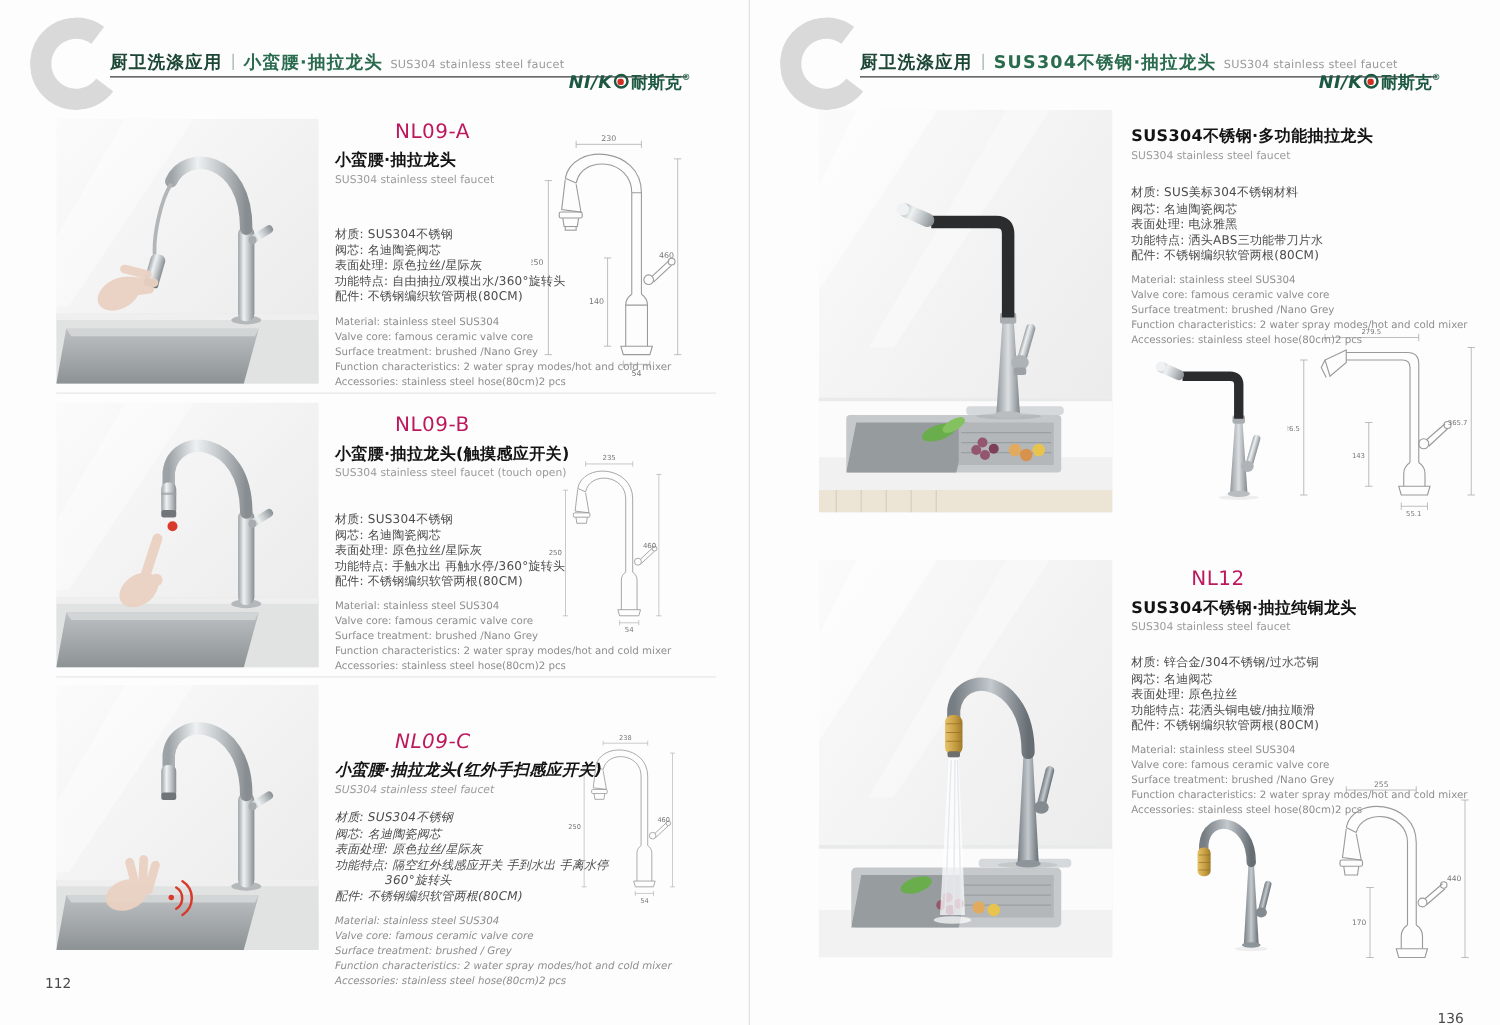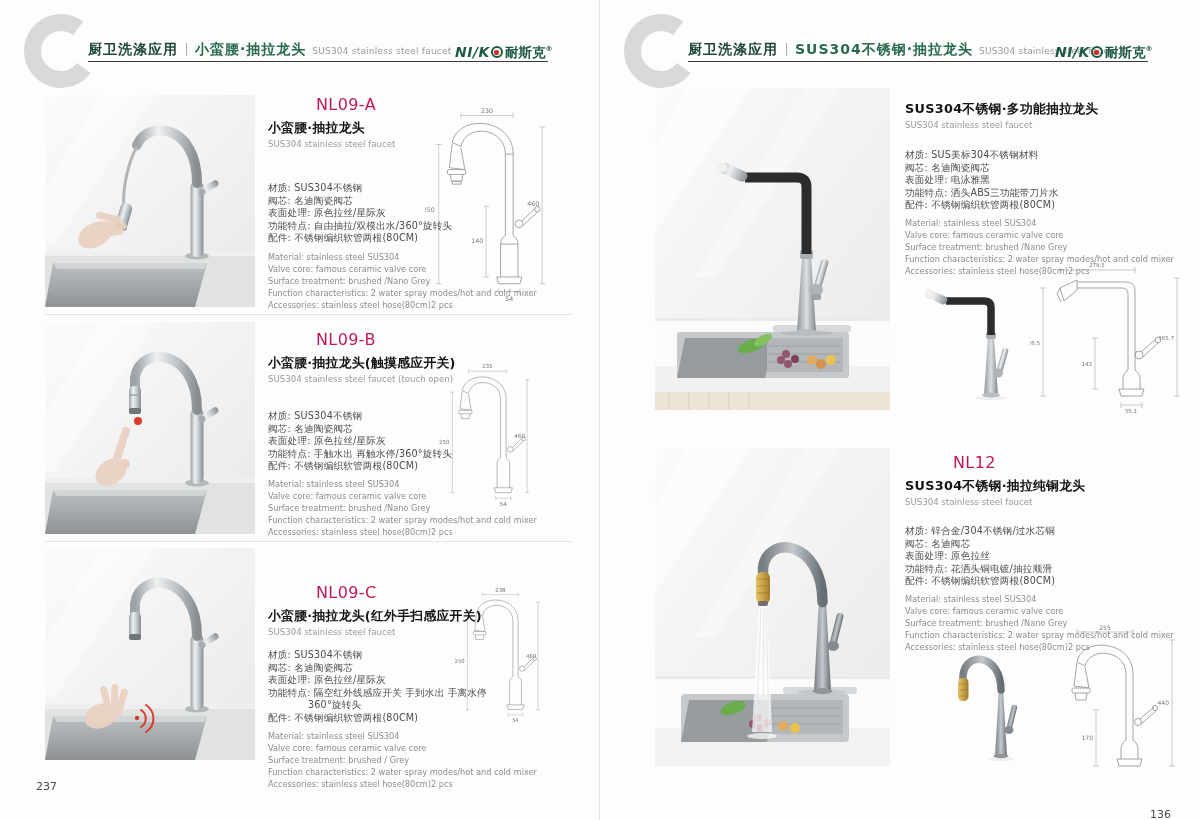--- a/index.html
+++ b/index.html
@@ -9,21 +9,21 @@
   .cmark{position:absolute;width:40px;height:40px;border-radius:50%;
          border:17px solid #d9d9d9;border-right-color:transparent;transform:rotate(-8deg);z-index:0;}
   
   .header{position:absolute;top:39px;height:20px;white-space:nowrap;z-index:2;}
   .hdr-cat{font-size:14px;font-weight:bold;color:#1c4636;letter-spacing:1px;}
   .hdr-bar{display:inline-block;width:1px;height:13px;background:#9fb3a9;margin:0 8px;vertical-align:-2px;}
   .hdr-series{font-size:14px;font-weight:bold;color:#2a6b4e;letter-spacing:1px;}
   .hdr-en{font-size:9px;color:#9a9a9a;margin-left:6px;letter-spacing:.2px;}
   .hrule{position:absolute;height:1px;background:#3a3a3a;z-index:2;}
   
-  .nisko{position:absolute;top:42px;white-space:nowrap;color:#1d5942;font-weight:bold;z-index:2;}
+  .nisko{position:absolute;top:55px;white-space:nowrap;color:#1d5942;font-weight:bold;z-index:2;}
   .nisko .lat{font-size:14px;letter-spacing:.5px;font-style:italic;}
   .nisko .oicon{display:inline-block;width:8px;height:8px;border:2.5px solid #1d5942;border-radius:50%;
                 position:relative;margin:0 1px;vertical-align:-1px;}
   .nisko .oicon:after{content:"";position:absolute;left:1.5px;top:1.5px;width:5px;height:5px;background:#cf2e21;border-radius:2px;}
   .nisko .cjk{font-size:13.5px;margin-left:1px;}
   .nisko .reg{font-size:7px;vertical-align:super;}
   
   .tcol{position:absolute;white-space:nowrap;z-index:2;}
   .code{font-size:16px;color:#be185d;letter-spacing:.4px;margin-left:48px;}
   .title-cn{font-size:12.8px;font-weight:bold;color:#141414;margin-top:6px;letter-spacing:.3px;}
@@ -293,21 +293,21 @@
       <rect x="66" y="136" width="7" height="32" rx="3.5" transform="rotate(2 69 152)"></rect>
       <rect x="73" y="140" width="7" height="28" rx="3.5" transform="rotate(16 76 154)"></rect>
     </g>
     <g stroke="#d93a2c" fill="none" stroke-width="2" stroke-linecap="round">
       <path d="M96,162 a10 10 0 0 1 0,17"></path>
       <path d="M101,157 a16 16 0 0 1 0,27"></path>
     </g>
     <circle cx="92" cy="170" r="2.2" fill="#d93a2c"></circle>
   </svg>
 
-  <div class="tcol" style="left:268px;top:583px;">
+  <div class="tcol" style="left:268px;top:583px;font-style:italic;">
     <div class="code">NL09-C</div>
     <div class="title-cn">小蛮腰·抽拉龙头(红外手扫感应开关)</div>
     <div class="title-en">SUS304 stainless steel faucet</div>
     <div style="margin-top:12px;">
       <div class="cnl">材质: SUS304不锈钢</div>
       <div class="cnl">阀芯: 名迪陶瓷阀芯</div>
       <div class="cnl">表面处理: 原色拉丝/星际灰</div>
       <div class="cnl">功能特点: 隔空红外线感应开关 手到水出 手离水停</div>
       <div class="cnl indent">360°旋转头</div>
       <div class="cnl">配件: 不锈钢编织软管两根(80CM)</div>
@@ -351,21 +351,21 @@
         <line x1="98" y1="195" x2="98" y2="201"></line>
     </g>
     <g fill="#777" font-size="8">
       <text x="64" y="12" text-anchor="middle">238</text>
       <text x="10" y="120" text-anchor="end">250</text>
       <text x="118" y="112" text-anchor="end">460</text>
       <text x="87" y="209" text-anchor="middle">54</text>
     </g>
   </svg>
 
-  <div class="pagenum" style="left:36px;top:780px;">237</div>
+  <div class="pagenum" style="left:36px;top:780px;">112</div>
 
   <div class="cmark" style="left:624px;top:14px;"></div>
   <div class="header" style="left:688px;">
     <span class="hdr-cat">厨卫洗涤应用</span><span class="hdr-bar"></span><span class="hdr-series">SUS304不锈钢·抽拉龙头</span><span class="hdr-en">SUS304 stainless steel faucet</span>
   </div>
   <div class="hrule" style="left:688px;top:61px;width:460px;"></div>
   <div class="nisko" style="left:1055px;">
     <span class="lat">NI/K</span><span class="oicon"></span><span class="cjk">耐斯克</span><span class="reg">®</span>
   </div>
 

